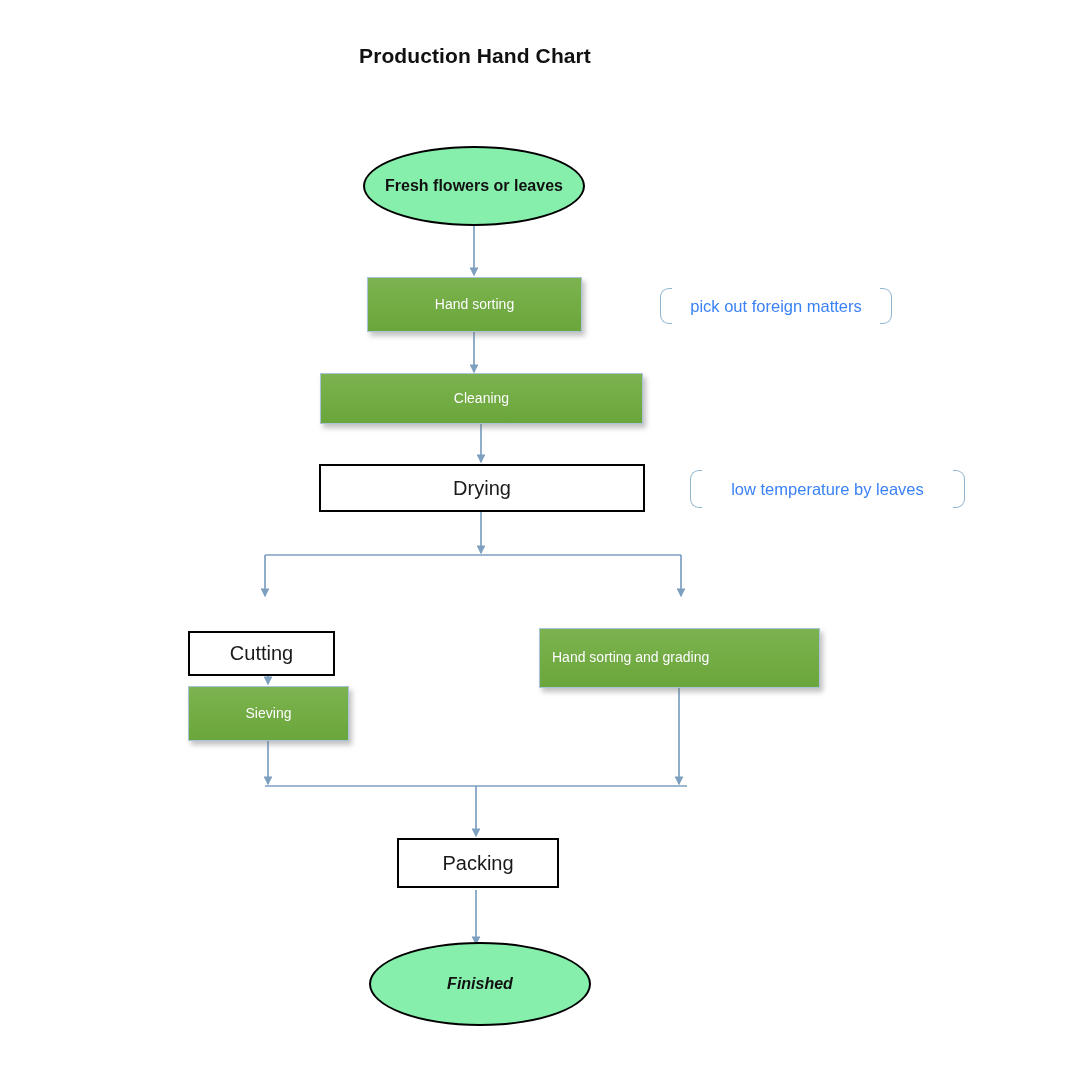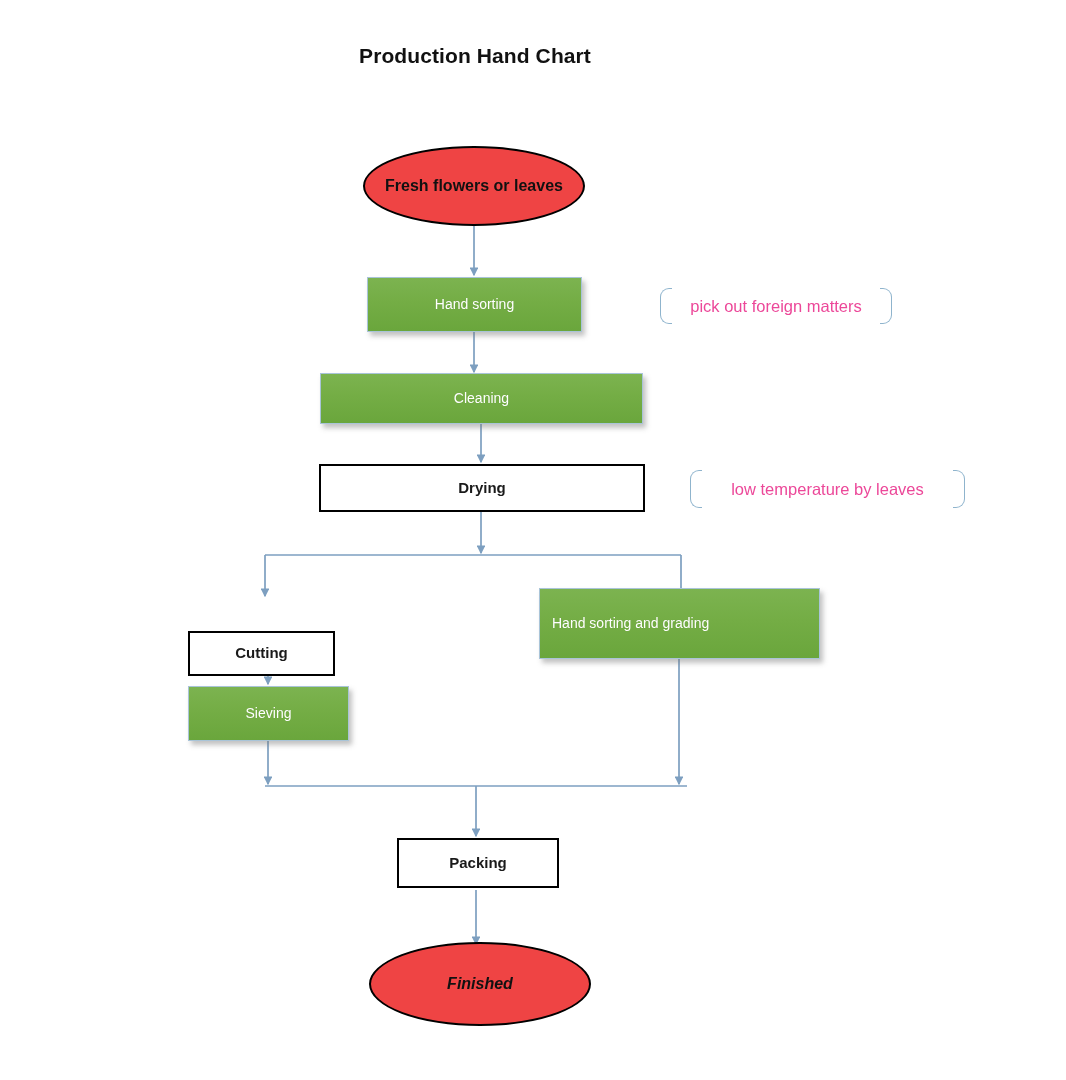--- a/index.html
+++ b/index.html
@@ -57,22 +57,22 @@
     line-height: 1.25;
   }
 
   
   .node.rect-plain {
     background: #ffffff;
     border: 2.6px solid #000000;
   }
   .node.rect-plain .node-label {
     color: #1a1a1a;
-    font-size: 15px;
-    font-weight: bold;
+    font-size: 20px;
+    font-weight: normal;
     text-align: left;
   }
 
   
   .node.rect-green {
     background: linear-gradient(to bottom, #7cb350 0%, #74ad45 45%, #6aa63c 100%);
     border: 1px solid #a9c4d8;
     box-shadow: 3px 4px 5px rgba(120,120,120,0.45);
   }
   .node.rect-green .node-label {
@@ -85,21 +85,21 @@
   .node.rect-green.align-left {
     justify-content: flex-start;
     padding-left: 12px;
   }
   .node.rect-green.align-left .node-label {
     text-align: left;
   }
 
   
   .node.ellipse {
-    background: #ef4444;
+    background: #86efac;
     border: 2.4px solid #000000;
     border-radius: 50%;
   }
   .node.ellipse .node-label {
     color: #111111;
     font-size: 16px;
     font-weight: bold;
     text-align: center;
   }
 
@@ -121,21 +121,21 @@
     border-radius: 9px 0 0 9px;
   }
   .annotation .brace.right {
     border-left: none;
     border-radius: 0 9px 9px 0;
   }
   .annotation .annotation-text {
     flex: 1 1 auto;
     text-align: center;
     font-size: 16.5px;
-    color: #ec4899;
+    color: #3b82f6;
     white-space: nowrap;
     padding: 0 6px;
   }
 </style>
 </head>
 <body>
 
 <div id="canvas">
 
   <div id="chart-title">Production Hand Chart</div>
@@ -201,21 +201,21 @@
   <div class="annotation" style="left:690px; top:470px; width:275px; height:38px;">
     <span class="brace left"></span>
     <span class="annotation-text">low temperature by leaves</span>
     <span class="brace right"></span>
   </div>
 
   <div class="node rect-plain" style="left:188px; top:631px; width:147px; height:45px;">
     <span class="node-label">Cutting</span>
   </div>
 
-  <div class="node rect-green align-left" style="left:539px; top:588px; width:281px; height:71px;align-items:center;">
+  <div class="node rect-green align-left" style="left:539px; top:628px; width:281px; height:60px;align-items:center;">
     <span class="node-label">Hand sorting and grading</span>
   </div>
 
   <div class="node rect-plain" style="left:397px; top:838px; width:162px; height:50px;">
     <span class="node-label">Packing</span>
   </div>
 
   <div class="node rect-green" style="left:188px; top:686px; width:161px; height:55px;">
     <span class="node-label">Sieving</span>
   </div>

